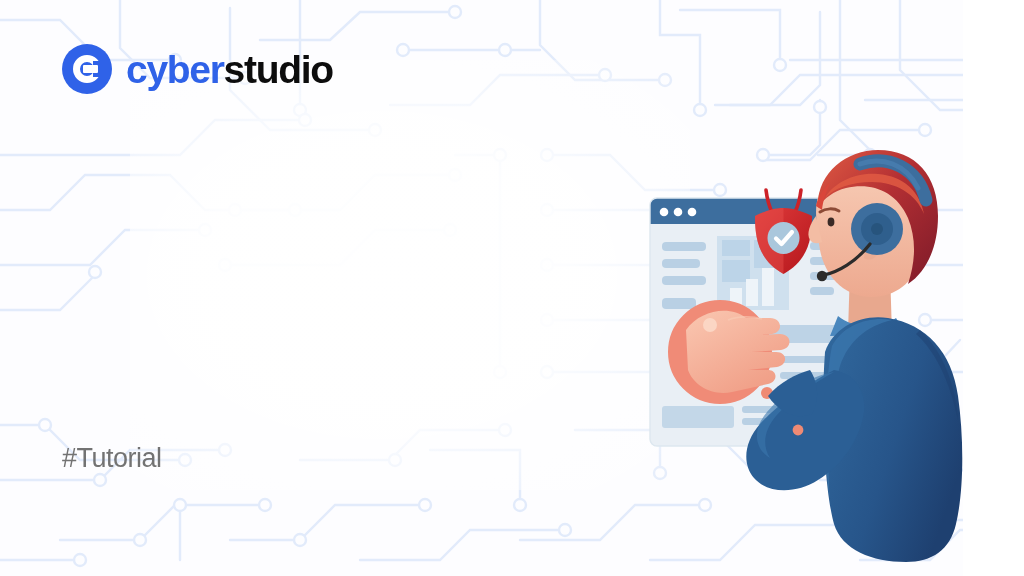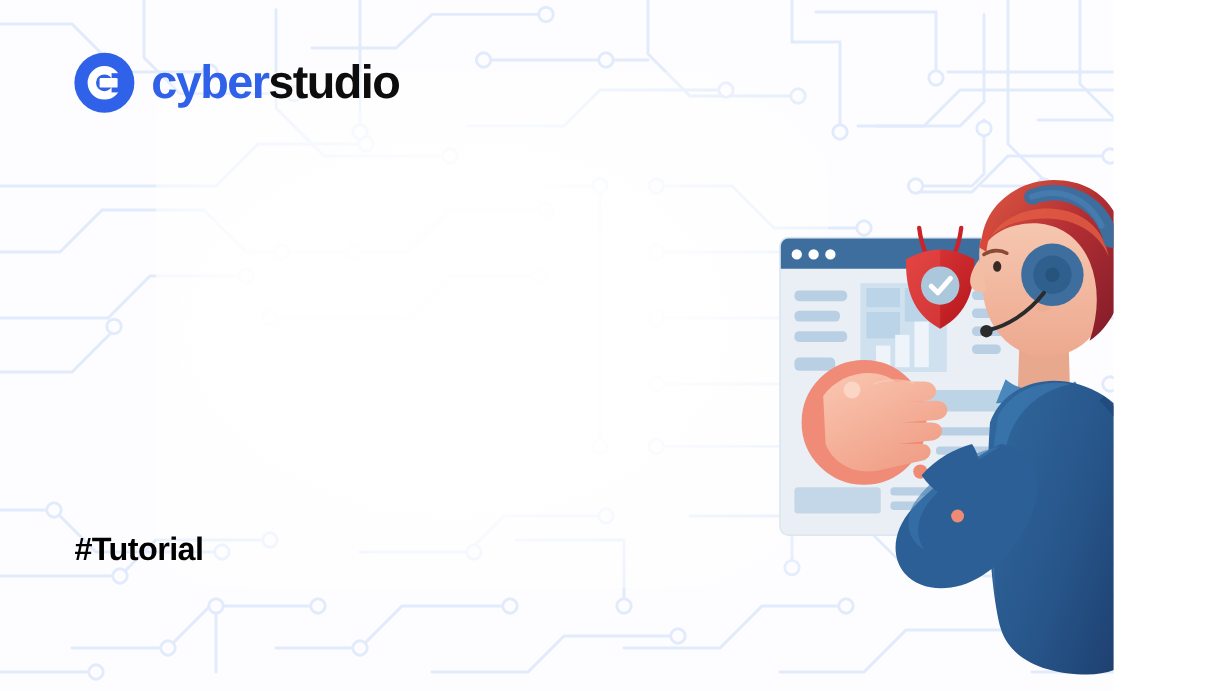--- a/index.html
+++ b/index.html
@@ -1,21 +1,21 @@
 <!DOCTYPE html>
 <html><head>
 <meta charset="utf-8">
 <style>
   html,body{margin:0;padding:0;}
   body{
     width:1024px;height:576px;overflow:hidden;
     font-family:"Liberation Sans", sans-serif;
     background:#ffffff;
   }
-  .canvas{position:relative;width:928px;height:576px;background:#fdfdff;overflow:hidden;}
+  .canvas{position:relative;width:928px;height:576px;background:#fdfdff;overflow:hidden;padding-left:35px;}
 
   
   .circuit{position:absolute;inset:0;z-index:0;}
   .circuit svg{display:block;width:1024px;height:576px;}
   .fade-center{
     position:absolute;left:130px;top:60px;width:560px;height:430px;z-index:1;
     background:radial-gradient(ellipse at 45% 50%, rgba(255,255,255,0.97) 0%, rgba(255,255,255,0.92) 42%, rgba(255,255,255,0.55) 68%, rgba(255,255,255,0) 100%);
     pointer-events:none;
   }
 
@@ -41,21 +41,21 @@
   .headline{
     font-size:41px;font-weight:bold;color:#2f62e8;line-height:1.26;
     letter-spacing:-0.6px;margin:0;
   }
   .subhead{
     margin:42px 0 0 0;font-size:25px;color:#1c1c1c;line-height:1.44;font-weight:normal;
     letter-spacing:-0.2px;
   }
   .tag{
     position:absolute;left:62px;top:443px;z-index:5;
-    font-size:27px;font-weight:bold;color:#000000;letter-spacing:-0.5px;
+    font-size:27px;font-weight:normal;color:#737373;letter-spacing:-0.5px;
   }
 
   
   .illo{position:absolute;left:620px;top:120px;width:410px;height:460px;z-index:4;}
   .illo svg{display:block;}
 </style>
 </head>
 <body>
 
 <div class="canvas">

